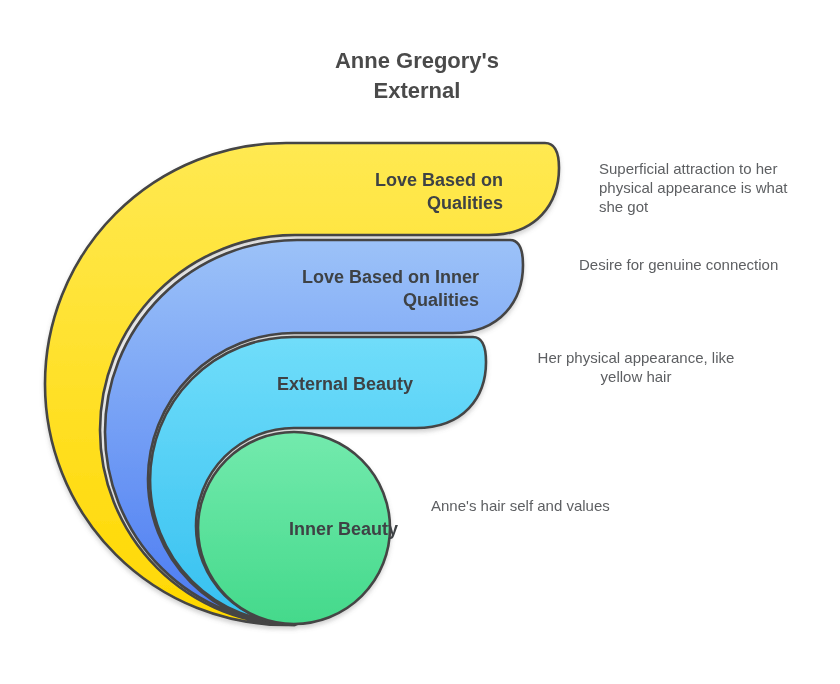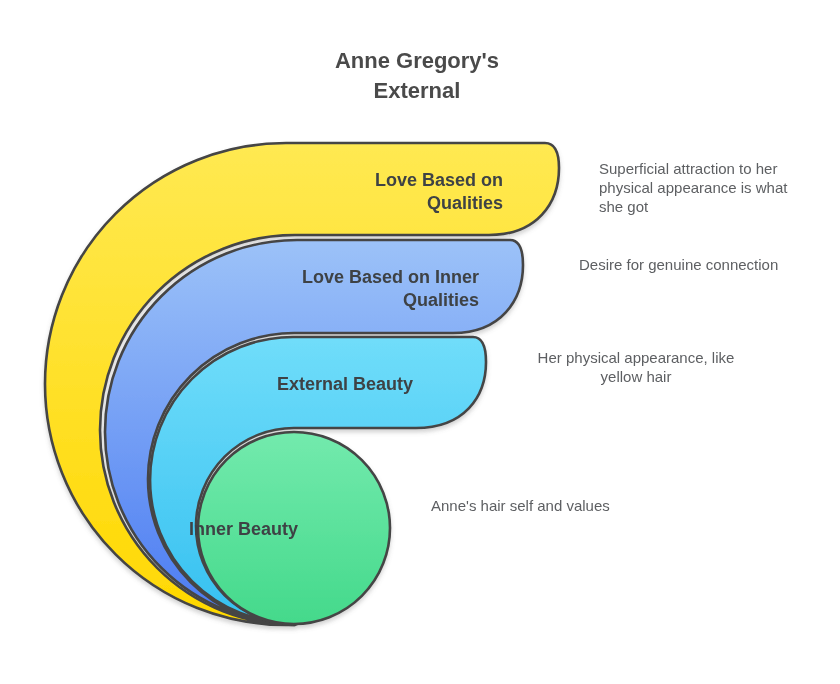--- a/index.html
+++ b/index.html
@@ -23,21 +23,21 @@
   .title span { display: block; }
   .band-label {
     font-size: 18px; font-weight: 700;
     color: #3e4245;
     line-height: 23px;
   }
   .band-label span { display: block; }
   .label-1 { left: 323px; top: 169px; width: 180px; text-align: right; }
   .label-2 { left: 299px; top: 266px; width: 180px; text-align: right; }
   .label-3 { left: 245px; top: 373px; width: 200px; text-align: center; }
-  .label-4 { left: 189px; top: 518px; width: 200px; text-align: left; }
+  .label-4 { left: 198px; top: 518px; width: 200px; text-align: right; }
   .band-desc {
     font-size: 15px;
     color: #5d5f62;
     line-height: 19px;
     font-weight: 400;
   }
   .desc-1 { left: 599px; top: 159px; width: 200px; }
   .desc-2 { left: 579px; top: 255px; width: 240px; }
   .desc-3 { left: 530px; top: 348px; width: 212px; text-align: center; }
   .desc-4 { left: 431px; top: 496px; width: 240px; }

